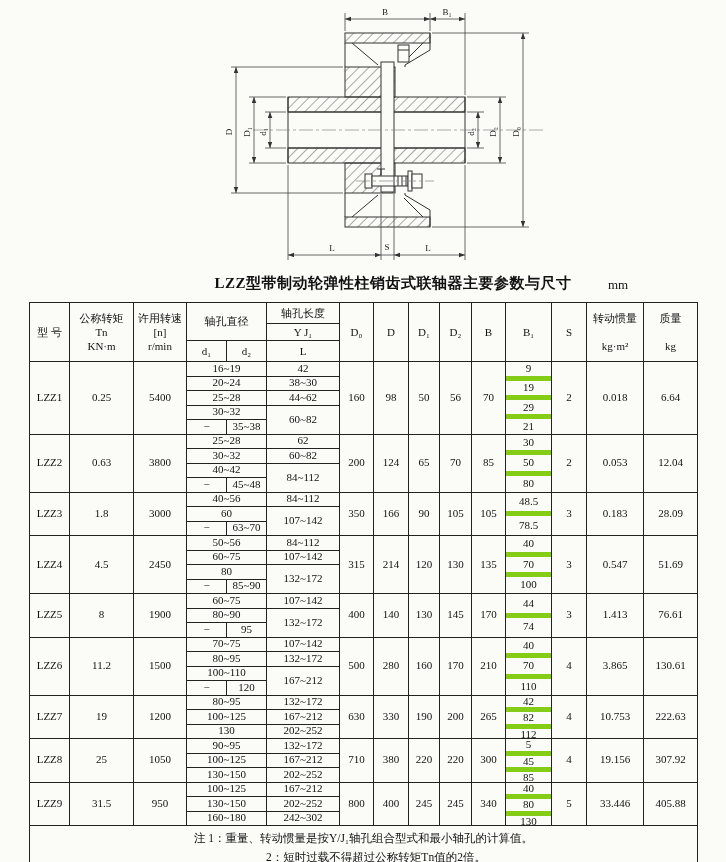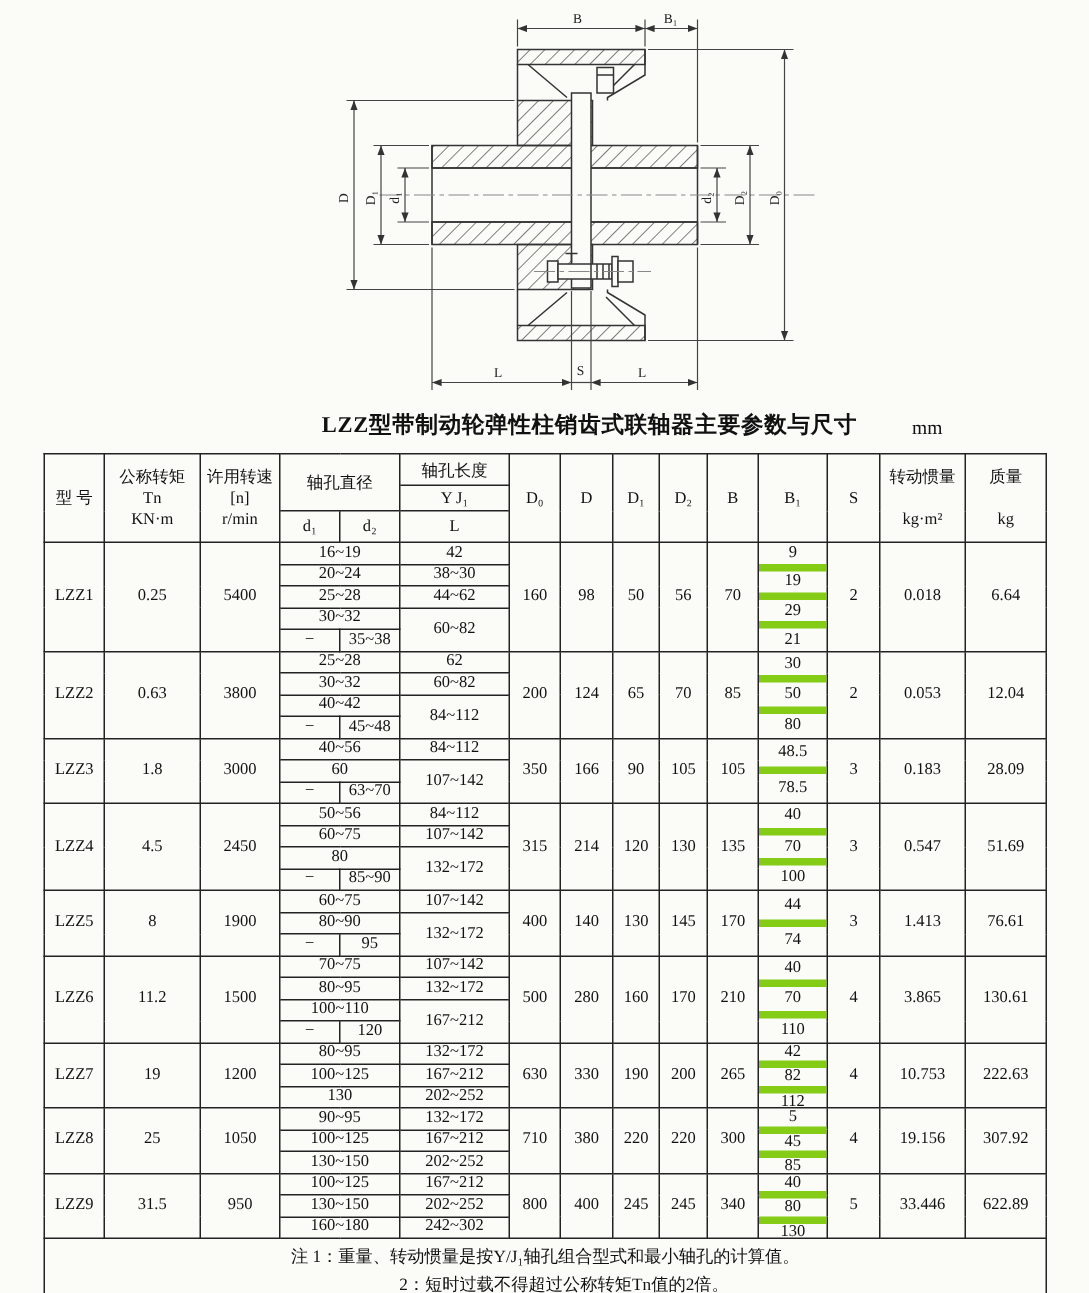--- a/index.html
+++ b/index.html
@@ -463,21 +463,21 @@
         <td rowspan="3">340</td>
         <td rowspan="3" class="b1-cell">
           <div class="b1-stack">
             <div class="b1-seg">40</div>
             <div class="b1-seg">80</div>
             <div class="b1-seg">130</div>
           </div>
         </td>
         <td rowspan="3">5</td>
         <td rowspan="3">33.446</td>
-        <td rowspan="3">622.89</td>
+        <td rowspan="3">405.88</td>
       </tr>
       <tr>
         <td colspan="2">130~150</td>
         <td>202~252</td>
       </tr>
       <tr>
         <td colspan="2">160~180</td>
         <td>242~302</td>
       </tr>
     </tbody>

